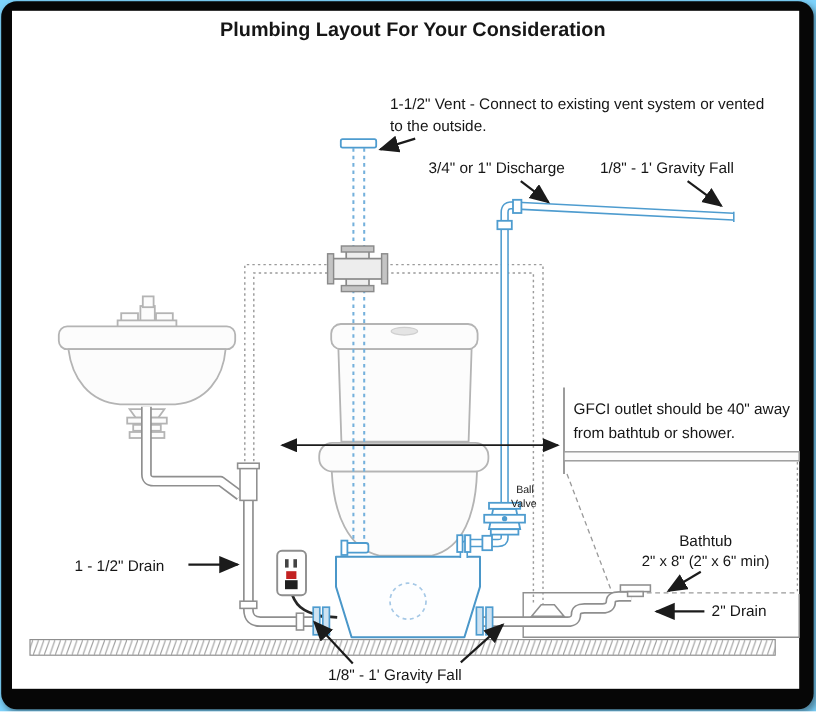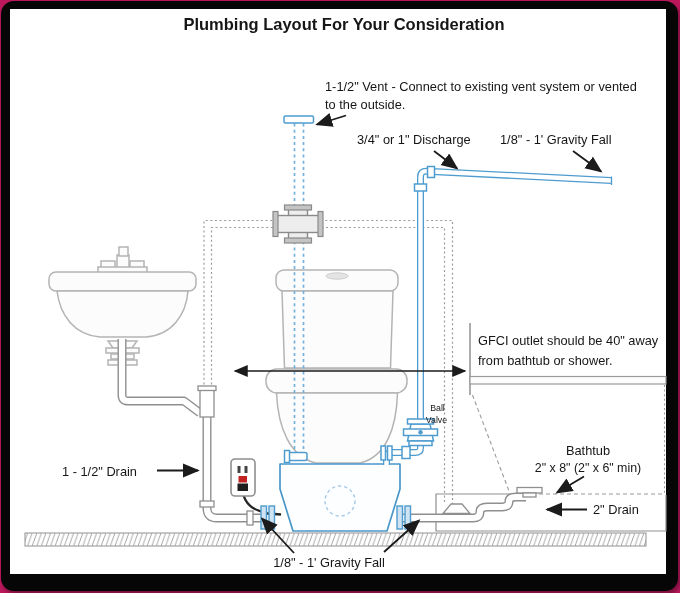--- a/index.html
+++ b/index.html
@@ -1,16 +1,16 @@
 <!DOCTYPE html>
 <html><head>
 <meta charset="utf-8">
 <style>
   html,body{margin:0;padding:0;background:#ffffff;}
-  .stage{position:relative;width:680px;height:593px;background:#be185d;overflow:hidden;
+  .stage{position:relative;width:680px;height:593px;background:#7dd3fc;overflow:hidden;
          font-family:"Liberation Sans",sans-serif;}
   .frame{position:absolute;left:1px;top:1px;width:677px;height:590px;background:#060606;
          border-radius:13px;box-shadow:2px 3px 5px rgba(0,0,0,.40);}
   .inner{position:absolute;left:10px;top:9px;width:656px;height:565px;background:#ffffff;}
   svg{position:absolute;left:0;top:0;}
   svg text{font-family:"Liberation Sans",sans-serif;fill:#161616;}
   .title{font-size:16.5px;font-weight:bold;}
   .t12{font-size:12.4px;}
   .t13{font-size:12.8px;}
   .t8{font-size:8.8px;}

